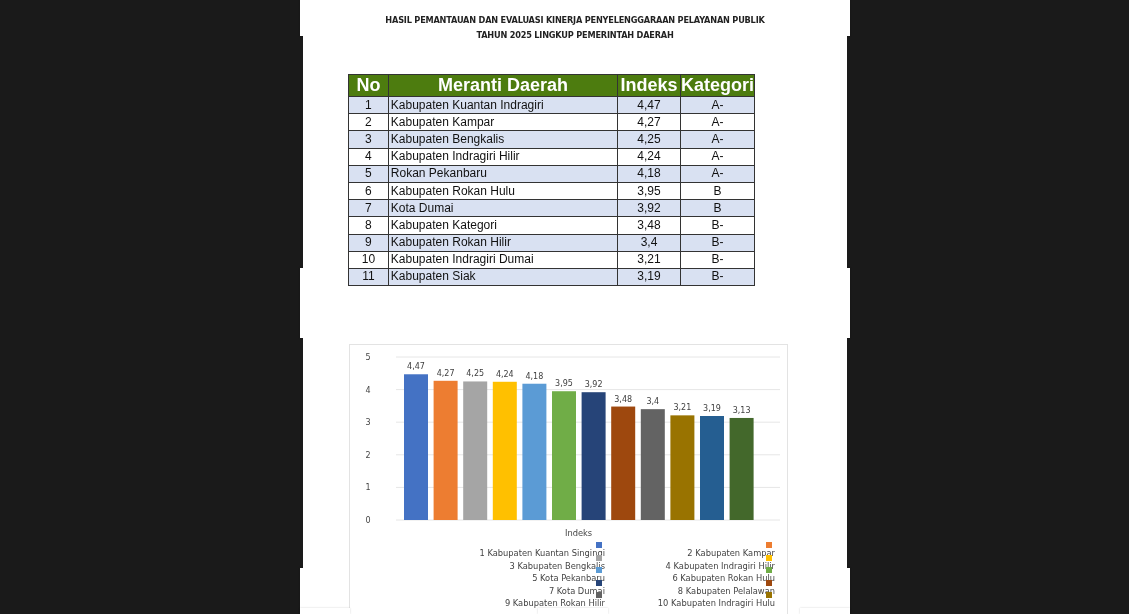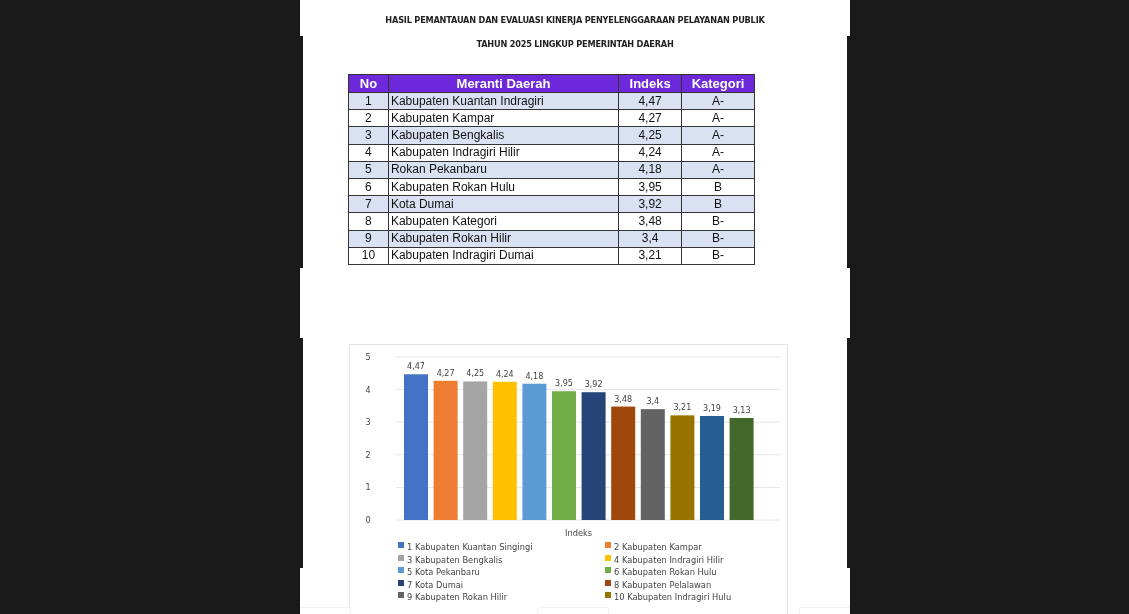--- a/index.html
+++ b/index.html
@@ -19,59 +19,59 @@
     position: absolute; left: 0; width: 544px; text-align: center;
     font-family: "DejaVu Sans", sans-serif; font-weight: bold;
     font-size: 8.2px; color: #222; letter-spacing: -0.2px;
   }
 
   table.data {
     position: absolute; left: 45px; top: 74px; width: 407px;
     border-collapse: collapse; font-size: 12px; color: #111;
   }
   table.data th {
-    background: #6d28d9; color: #ffffff; font-weight: bold; height: 18px;
-    border: 1px solid #333; font-size: 13px; padding: 0;
+    background: #4d7c0f; color: #ffffff; font-weight: bold; height: 18px;
+    border: 1px solid #333; font-size: 18px; padding: 0;
   }
   table.data td {
     border: 1px solid #333; height: 17.2px; padding: 0 2px; line-height: 15px;
   }
   table.data tr.alt td { background: #d9e1f2; }
   table.data td.c { text-align: center; }
   .col-no { width: 40px; } .col-name { width: 231px; } .col-idx { width: 63px; } .col-kat { width: 73px; }
 
   .chart-frame {
     position: absolute; left: 46px; top: 344px; width: 439px; height: 270px;
     border: 1px solid #e3e3e3; border-bottom: none; background: #fff;
   }
   svg.chart { position: absolute; left: 0; top: 0; }
   .chart text { font-family: "DejaVu Sans", sans-serif; }
   .legend {
     position: absolute; left: 48px; top: 197px; width: 380px;
     display: grid; grid-template-columns: 207px 170px; row-gap: 0px;
     font-family: "DejaVu Sans", sans-serif; font-size: 8.3px; color: #444;
   }
-  .legend-item { display: flex; align-items: flex-start; height: 12.6px; white-space: nowrap; }
+  .legend-item { display: flex; align-items: flex-end; height: 12.6px; white-space: nowrap; flex-direction: column; }
   .swatch { width: 6px; height: 6px; margin-right: 3px; flex: none; }
 
   .bottom-tab { position: absolute; top: 608px; height: 6px; background: #fff; box-shadow: 0 0 2px rgba(0,0,0,.2); }
 </style>
 </head>
 <body>
 
 <div class="edge-tab" style="left:300px; top:0; height:36px;"></div>
 <div class="edge-tab" style="left:845px; top:0; height:36px;"></div>
 <div class="edge-tab" style="left:300px; top:268px; height:70px;"></div>
 <div class="edge-tab" style="left:845px; top:268px; height:70px;"></div>
 <div class="edge-tab" style="left:300px; top:568px; height:46px;"></div>
 <div class="edge-tab" style="left:845px; top:568px; height:46px;"></div>
 
 <div class="page">
   <div class="title" style="top:15px;">HASIL PEMANTAUAN DAN EVALUASI KINERJA PENYELENGGARAAN PELAYANAN PUBLIK</div>
-  <div class="title" style="top:39px;">TAHUN 2025 LINGKUP PEMERINTAH DAERAH</div>
+  <div class="title" style="top:30px;">TAHUN 2025 LINGKUP PEMERINTAH DAERAH</div>
 
   <table class="data">
     <thead>
       <tr>
         <th class="col-no">No</th>
         <th class="col-name">Meranti Daerah</th>
         <th class="col-idx">Indeks</th>
         <th class="col-kat">Kategori</th>
       </tr>
     </thead>
@@ -127,20 +127,26 @@
         <tr class="alt">
           <td class="c">9</td>
           <td>Kabupaten Rokan Hilir</td>
           <td class="c">3,4</td>
           <td class="c">B-</td>
         </tr>
         <tr>
           <td class="c">10</td>
           <td>Kabupaten Indragiri Dumai</td>
           <td class="c">3,21</td>
+          <td class="c">B-</td>
+        </tr>
+        <tr class="alt">
+          <td class="c">11</td>
+          <td>Kabupaten Siak</td>
+          <td class="c">3,19</td>
           <td class="c">B-</td>
         </tr>
       </tbody>
   </table>
 
   <div class="chart-frame">
     <svg class="chart" id="chart-svg" width="439" height="270">
         <line x1="46" x2="430" y1="175" y2="175" stroke="#e6e6e6" stroke-width="1"></line>
         <text x="18" y="178" font-size="8" fill="#444" text-anchor="middle">0</text>
         <line x1="46" x2="430" y1="142.4" y2="142.4" stroke="#e6e6e6" stroke-width="1"></line>

